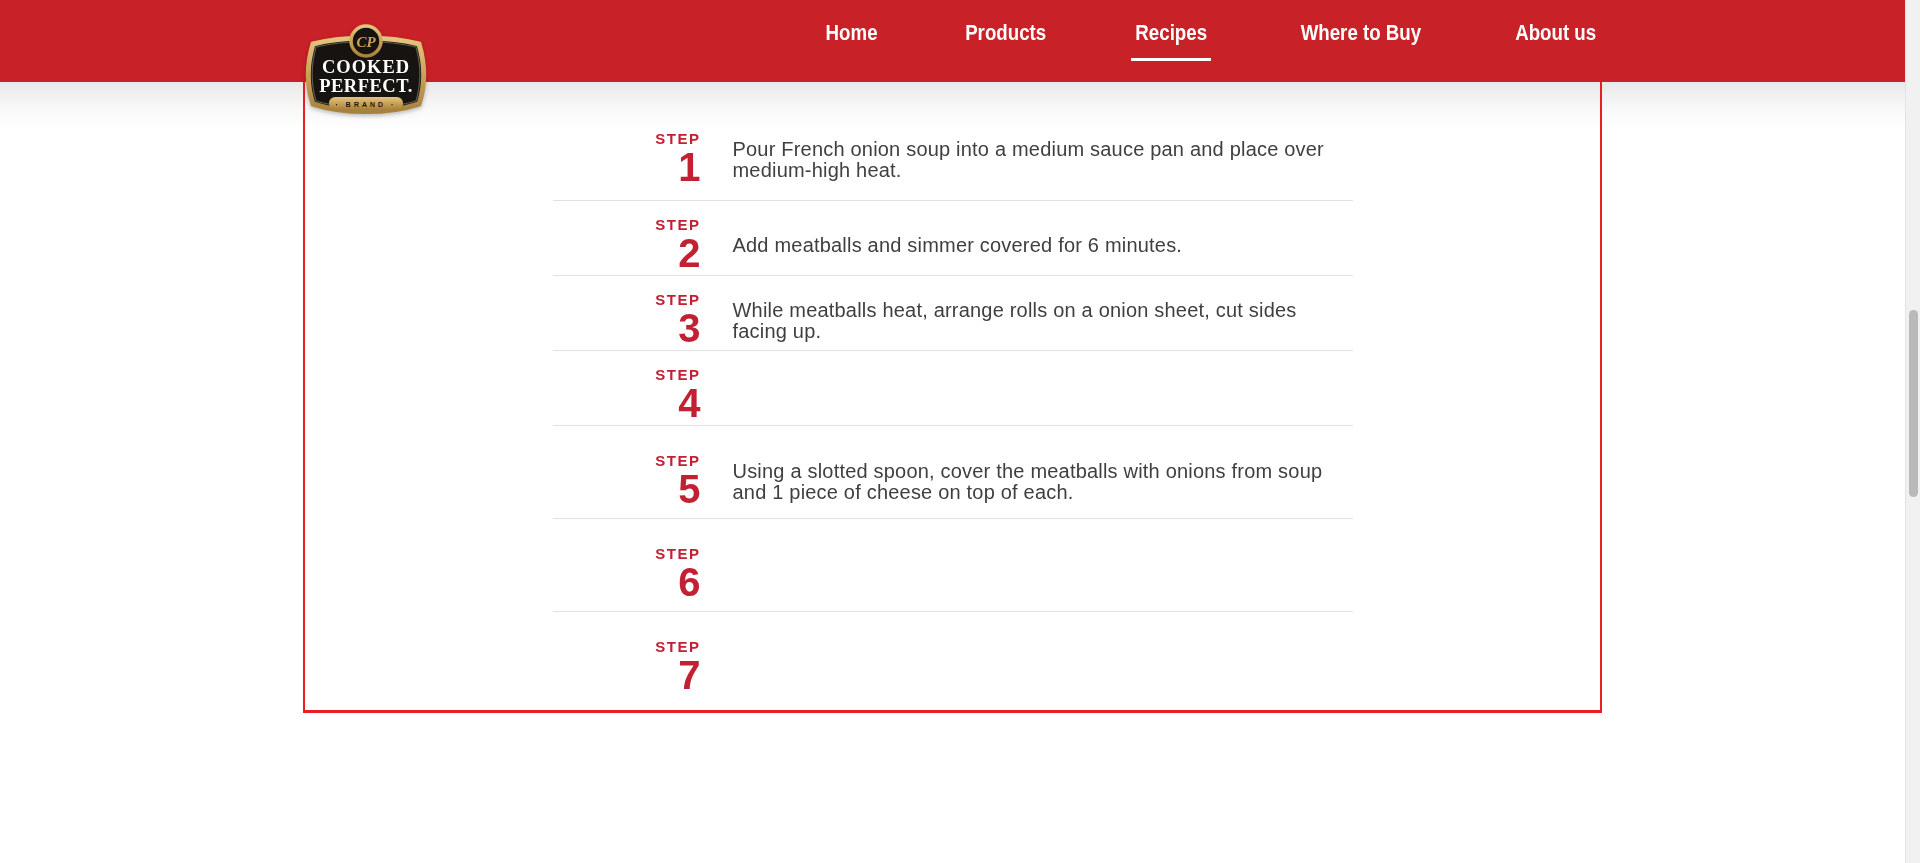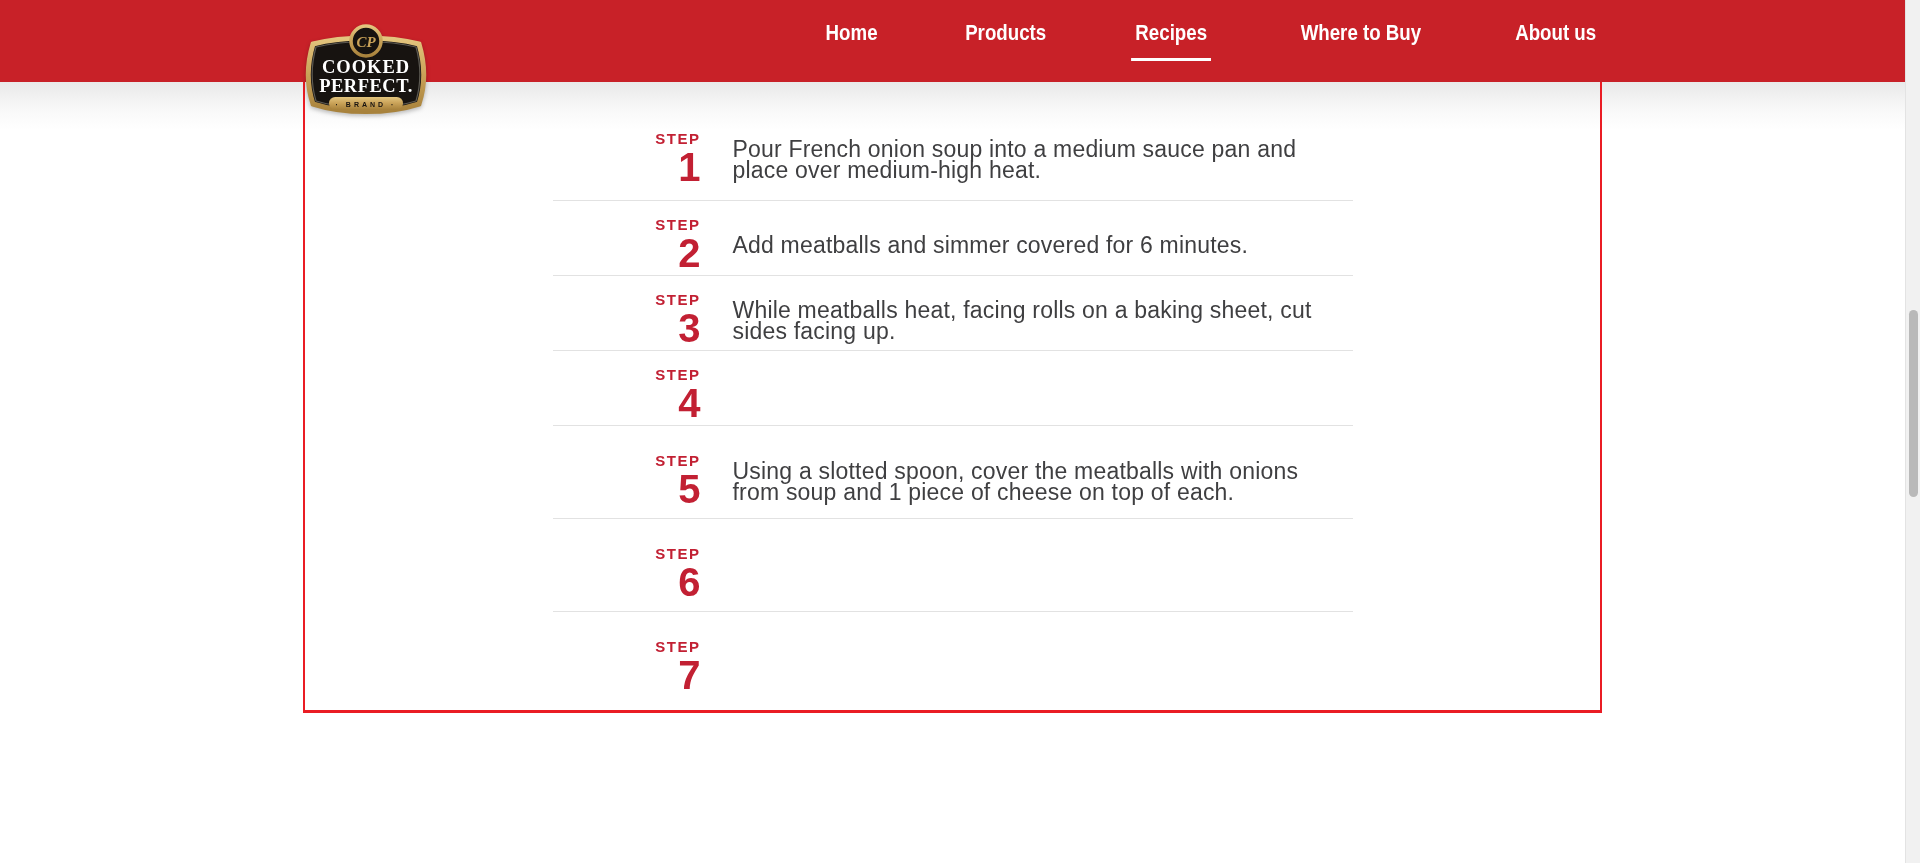--- a/index.html
+++ b/index.html
@@ -79,21 +79,21 @@
   }
   .step-word{
     font-size:15px;font-weight:700;letter-spacing:1.5px;line-height:15px;
   }
   .step-number{
     font-size:40px;font-weight:700;line-height:42px;
     letter-spacing:0;
   }
   .step-text{
     width:612px;flex:0 0 612px;
-    font-size:23px;line-height:21px;
+    font-size:20px;line-height:21px;
     color:var(--text-color);
     letter-spacing:.2px;
   }
   
   .scrollbar-track{
     position:absolute;right:0;top:0;width:15px;height:863px;
     background:#f1f1f1;border-left:1px solid #e3e3e3;
     z-index:20;
   }
   .scrollbar-thumb{
@@ -150,21 +150,21 @@
           <div class="step-word">STEP</div>
           <div class="step-number">2</div>
         </div>
         <div class="step-text">Add meatballs and simmer covered for 6 minutes.</div>
       </div>
       <div class="step-row divided">
         <div class="step-label">
           <div class="step-word">STEP</div>
           <div class="step-number">3</div>
         </div>
-        <div class="step-text">While meatballs heat, facing rolls on a baking sheet, cut sides facing up.</div>
+        <div class="step-text">While meatballs heat, arrange rolls on a onion sheet, cut sides facing up.</div>
       </div>
       <div class="step-row divided">
         <div class="step-label">
           <div class="step-word">STEP</div>
           <div class="step-number">4</div>
         </div>
       </div>
       <div class="step-row divided tall">
         <div class="step-label">
           <div class="step-word">STEP</div>

